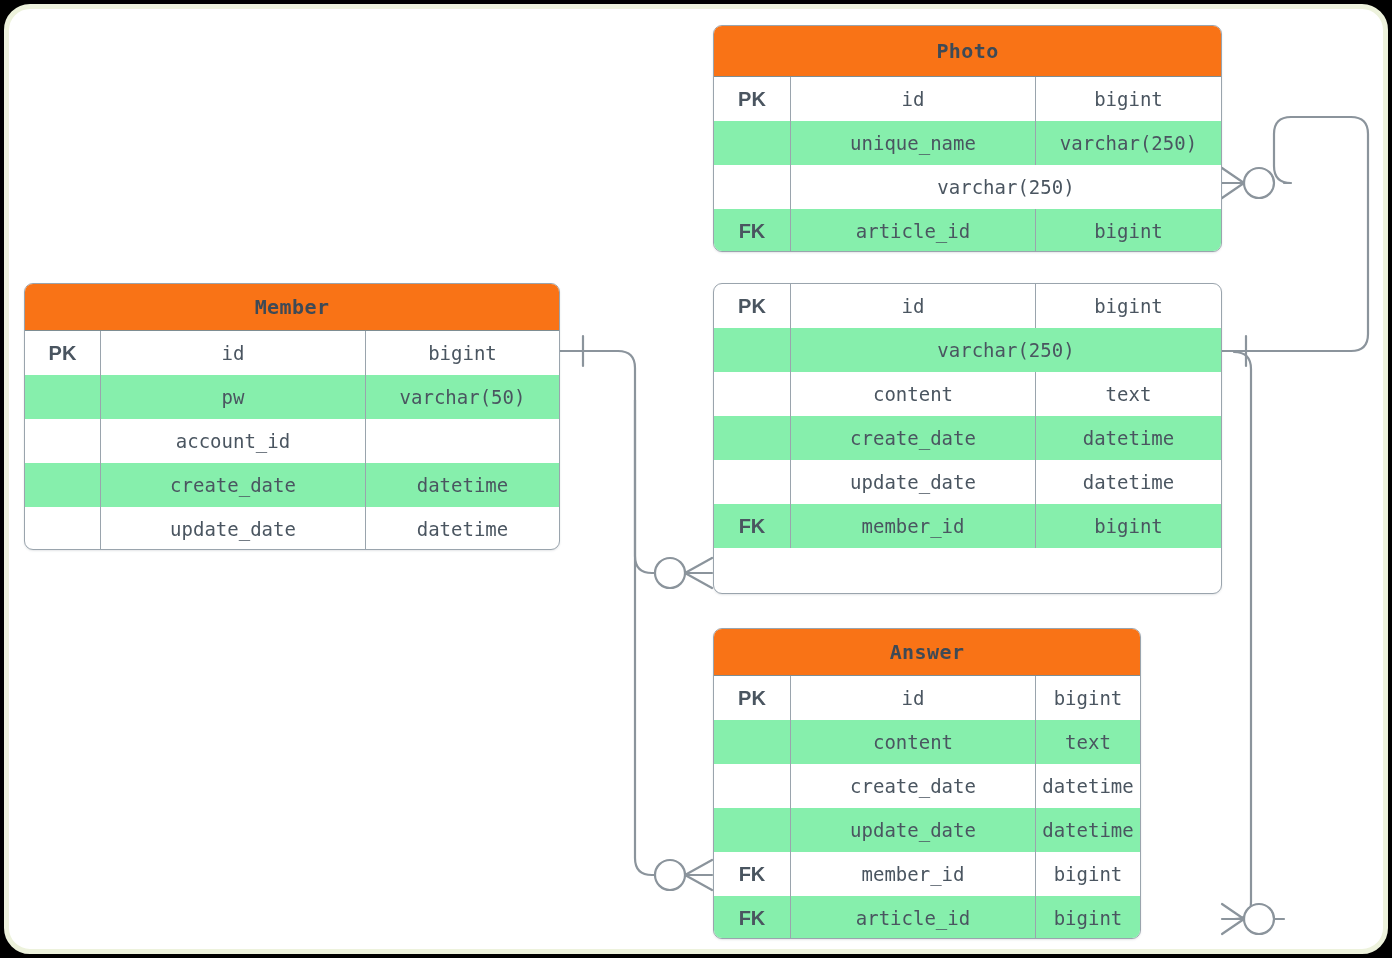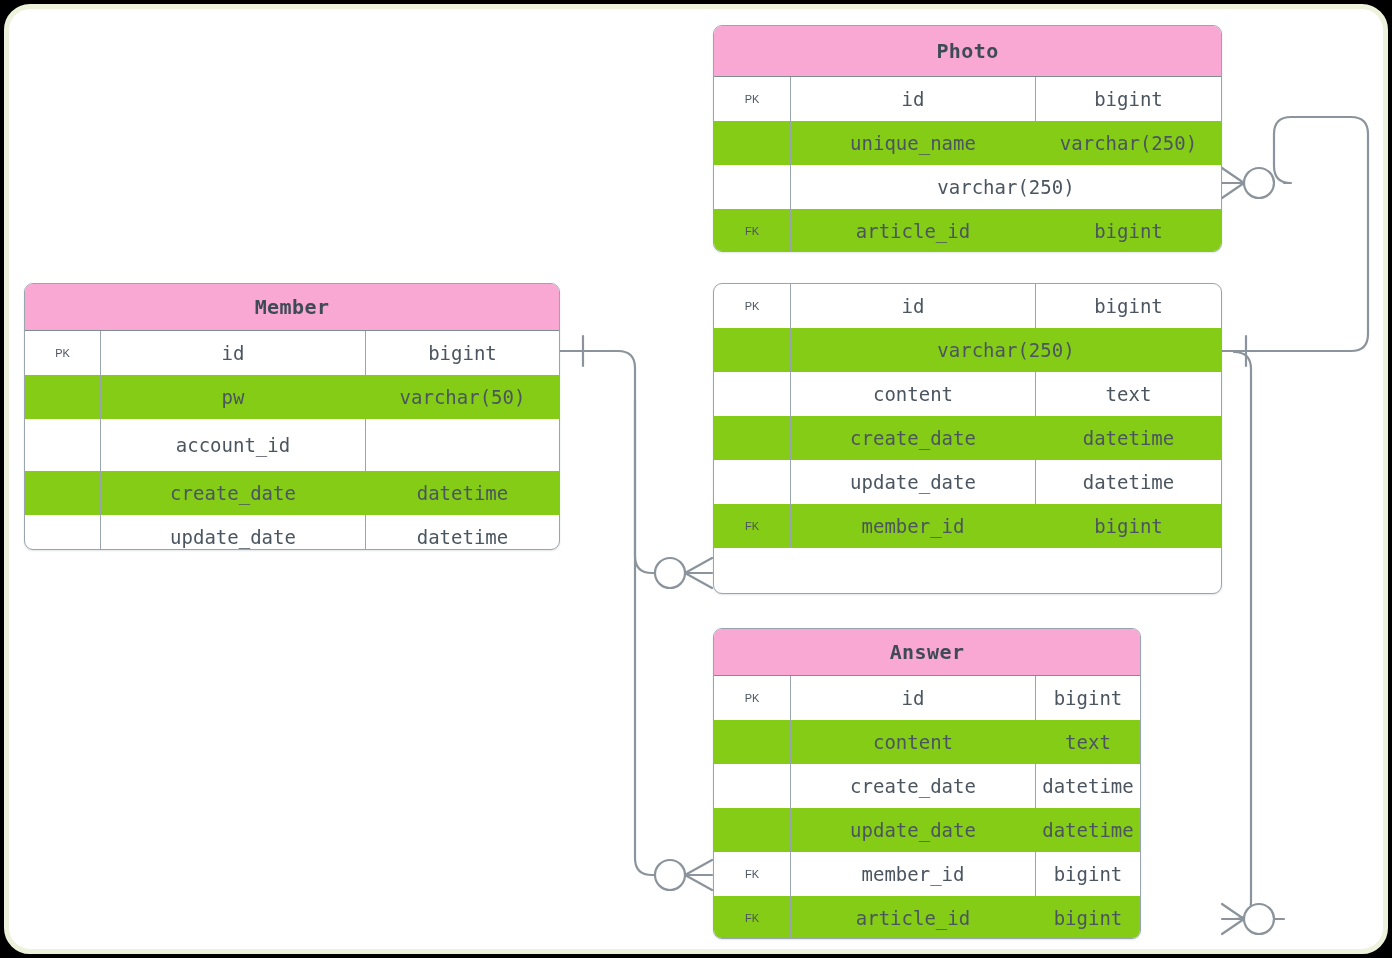--- a/index.html
+++ b/index.html
@@ -38,52 +38,52 @@
   .table {
     position: absolute;
     box-sizing: border-box;
     border: 1.6px solid #9aa4ad;
     border-radius: 9px;
     background: #ffffff;
     overflow: hidden;
     box-shadow: 0 1px 2px rgba(100,110,120,0.18);
   }
   .tbl-header {
-    background: #f9a8d4;
+    background: #f97316;
     border-bottom: 1.6px solid #7e8d92;
     color: #3e4a56;
     font-weight: bold;
     font-size: 20px;
     letter-spacing: 0.4px;
     display: flex;
     align-items: center;
     justify-content: center;
     box-sizing: border-box;
   }
   .tbl-body { display: block; }
   .row {
     display: flex;
     align-items: stretch;
     box-sizing: border-box;
   }
-  .row.alt { background: #84cc16; }
+  .row.alt { background: #86efac; }
   .cell {
     display: flex;
     align-items: center;
     justify-content: center;
     font-size: 19px;
     color: #4a5560;
     box-sizing: border-box;
     overflow: hidden;
     white-space: nowrap;
   }
   .c-key {
     font-family: "Liberation Sans", sans-serif;
-    font-size: 11px;
-    font-weight: 400;
+    font-size: 20px;
+    font-weight: 700;
     color: #4a5560;
     border-right: 1.6px solid #9aa4ad;
   }
   .c-name { border-right: 1.6px solid #9aa4ad; }
   .c-type { }
 </style>
 </head>
 <body>
 
 <div id="canvas">
@@ -167,21 +167,21 @@
           <div class="row" style="height: 44px;">
             <div class="cell c-key" style="width: 76px;">PK</div>
             <div class="cell c-name" style="width: 265px;">id</div>
             <div class="cell c-type" style="flex: 1 1 auto;">bigint</div>
           </div>
           <div class="row alt" style="height: 44px;">
             <div class="cell c-key" style="width: 76px;"></div>
             <div class="cell c-name" style="width: 265px; text-align: right;">pw</div>
             <div class="cell c-type" style="flex: 1 1 auto;">varchar(50)</div>
           </div>
-          <div class="row" style="height: 52px;">
+          <div class="row" style="height: 44px;">
             <div class="cell c-key" style="width: 76px;"></div>
             <div class="cell c-name" style="width: 265px;">account_id</div>
           </div>
           <div class="row alt" style="height: 44px;">
             <div class="cell c-key" style="width: 76px;"></div>
             <div class="cell c-name" style="width: 265px;">create_date</div>
             <div class="cell c-type" style="flex: 1 1 auto;">datetime</div>
           </div>
           <div class="row" style="height: 44px;">
             <div class="cell c-key" style="width: 76px;"></div>

